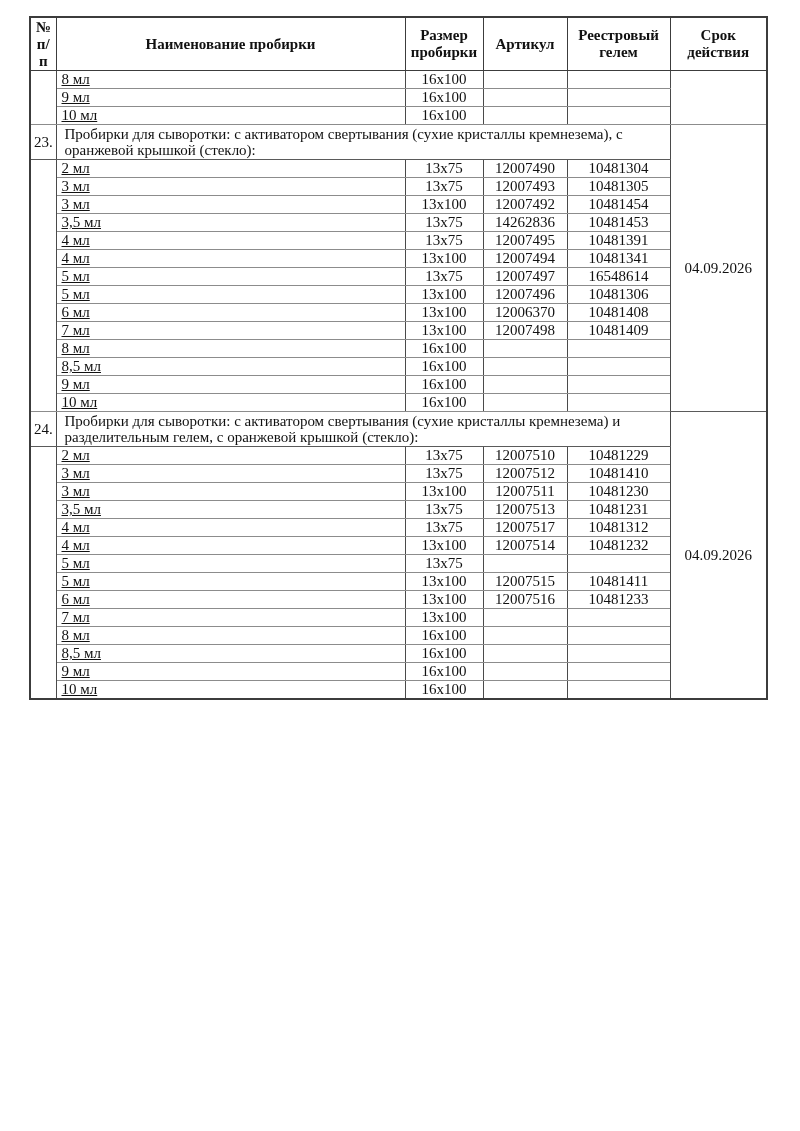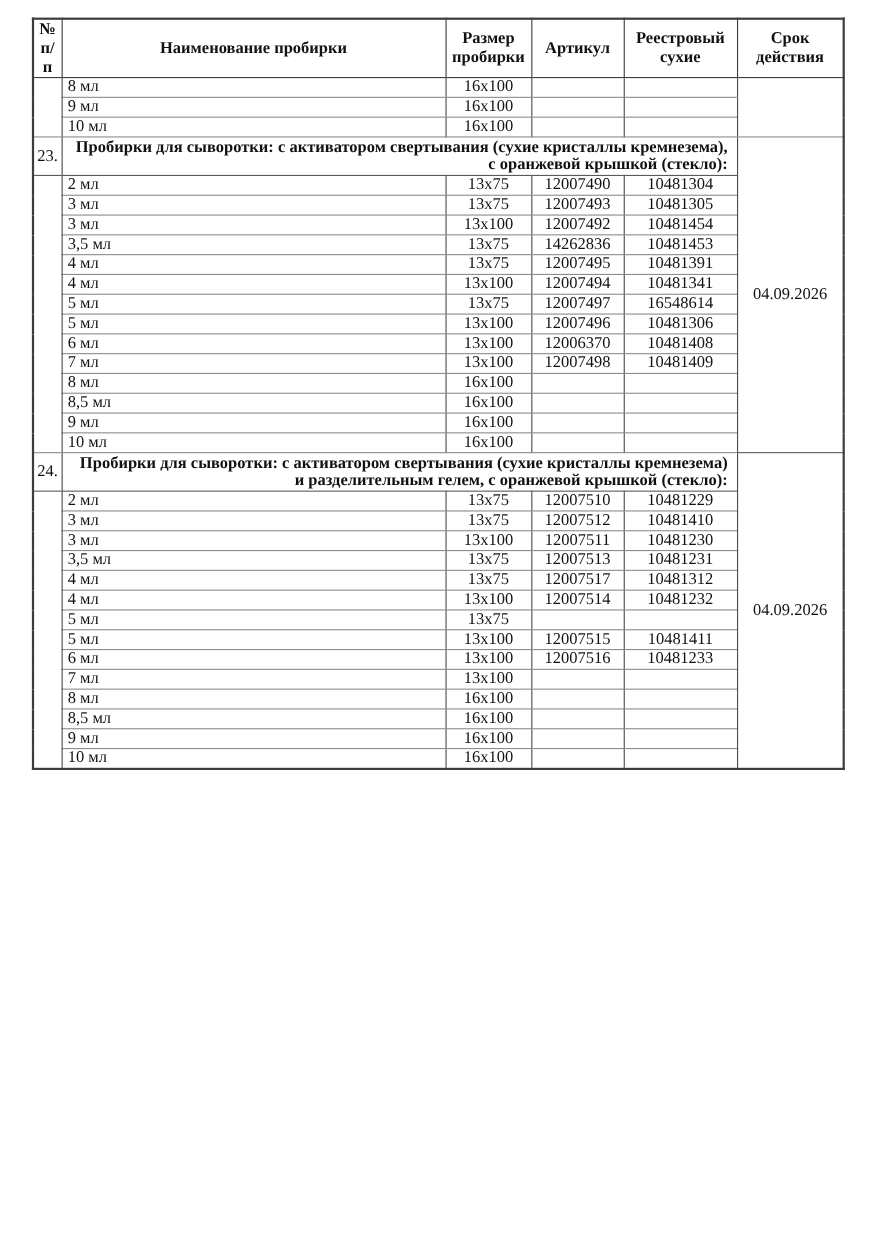--- a/index.html
+++ b/index.html
@@ -44,31 +44,32 @@
     padding: 0 2px;
     overflow: hidden;
     border-left: 1px solid #4a4a4a;
     border-right: 1px solid #4a4a4a;
     border-top: 1px solid #8c8c8c;
     border-bottom: 1px solid #8c8c8c;
   }
   table.tubes td.name-cell {
     text-align: left;
     padding-left: 5px;
+    text-decoration: underline;
   }
   table.tubes td.size-cell,
   table.tubes td.article-cell,
   table.tubes td.registry-cell,
   table.tubes td.num-cell,
   table.tubes td.validity-cell {
     text-align: center;
   }
   table.tubes td.section-title {
-    font-weight: bold;
-    text-align: right;
+    font-weight: normal;
+    text-align: left;
     line-height: 16px;
     height: 31px;
     padding: 1px 8px;
     border-top: 1px solid #5a5a5a;
     border-bottom: 1px solid #5a5a5a;
   }
   table.tubes tr[data-name="section-header-row"] td {
     border-top: 1px solid #5a5a5a;
     border-bottom: 1px solid #5a5a5a;
   }
@@ -92,21 +93,21 @@
     </colgroup>
     <thead data-name="table-header">
       <tr data-name="header-row">
         <th data-name="column-header-num">№
 п/п</th>
         <th data-name="column-header-name">Наименование пробирки</th>
         <th data-name="column-header-size">Размер
 пробирки</th>
         <th data-name="column-header-article">Артикул</th>
         <th data-name="column-header-registry">Реестровый
-сухие</th>
+гелем</th>
         <th data-name="column-header-validity">Срок
 действия</th>
       </tr>
     </thead>
     <tbody id="tubes-tbody" data-name="table-body">
         <tr data-name="item-row">
           <td class="num-cell num-empty" data-name="row-number-empty" rowspan="3"></td>
           <td class="name-cell" data-name="tube-name">8 мл</td>
           <td class="size-cell" data-name="tube-size">16x100</td>
           <td class="article-cell" data-name="article-number"></td>

